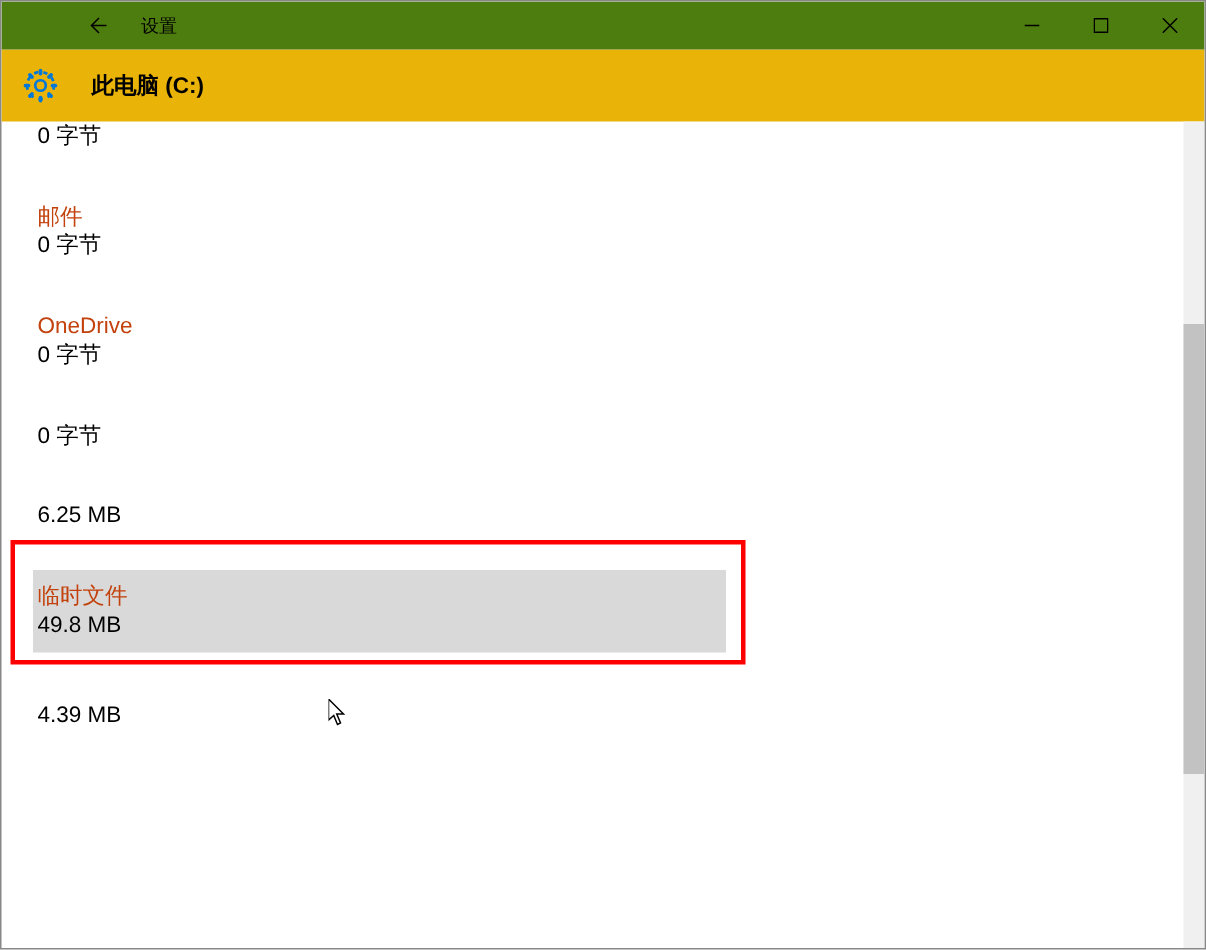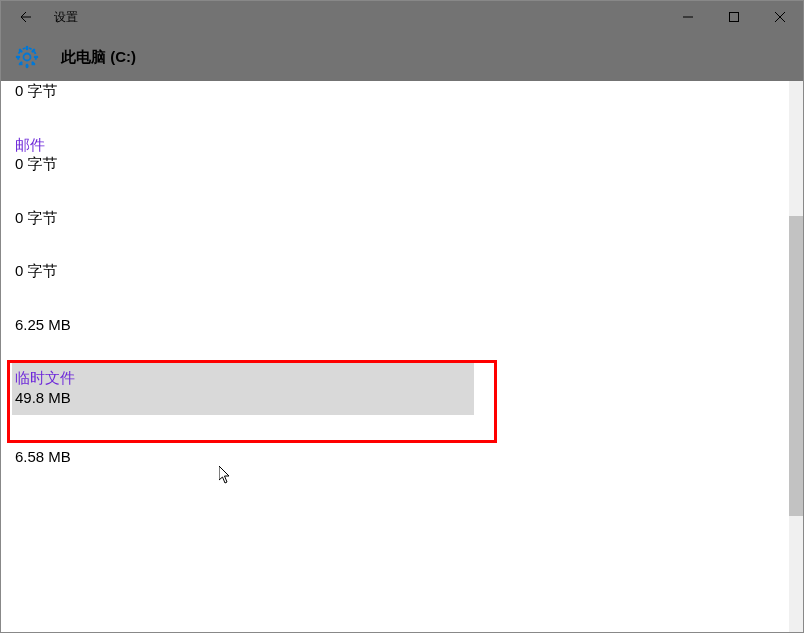--- a/index.html
+++ b/index.html
@@ -13,22 +13,23 @@
       width: 804px;
       height: 633px;
       overflow: hidden;
       position: relative;
       border: 1px solid #888;
     }
     .titlebar {
       height: 32px;
       display: flex;
       align-items: center;
-      background: #737373;
+      background: #4d7c0f;
       position: relative;
+      padding-left: 40px;
     }
     .titlebar-left {
       display: flex;
       align-items: center;
       padding-left: 8px;
     }
     .back-button {
       width: 30px;
       height: 32px;
       display: flex;
@@ -57,54 +58,54 @@
       display: flex;
       align-items: center;
       justify-content: center;
       cursor: pointer;
     }
     .header {
       height: 48px;
       display: flex;
       align-items: center;
       padding-left: 14px;
-      background: #737373;
+      background: #eab308;
     }
     .gear-icon {
       width: 24px;
       height: 24px;
       color: #0078d7;
     }
     .page-title {
       font-size: 15px;
       font-weight: bold;
       color: #000;
       margin-left: 22px;
     }
     .content {
       position: absolute;
       top: 80px;
       left: 0;
       right: 14px;
       bottom: 0;
       overflow-y: hidden;
-      padding-left: 14px;
+      padding-left: 24px;
     }
     .storage-item {
       margin-top: 18px;
       margin-bottom: 18px;
       padding: 8px 0;
     }
     .storage-item.first {
       margin-top: 0;
       padding-top: 0;
     }
     .storage-item-name {
       font-size: 15px;
-      color: #6d28d9;
+      color: #c2410c;
       line-height: 1.3;
     }
     .storage-item-size {
       font-size: 15px;
       color: #000;
       line-height: 1.3;
     }
     .highlight-box {
       position: absolute;
       border: 3px solid #ff0000;
@@ -192,39 +193,40 @@
   <div class="storage-item first">
     <div class="storage-item-size">0 字节</div>
   </div>
 
   <div class="storage-item">
     <div class="storage-item-name">邮件</div>
     <div class="storage-item-size">0 字节</div>
   </div>
 
   <div class="storage-item">
+    <div class="storage-item-name">OneDrive</div>
     <div class="storage-item-size">0 字节</div>
   </div>
 
   <div class="storage-item">
     <div class="storage-item-size">0 字节</div>
   </div>
 
   <div class="storage-item">
     <div class="storage-item-size">6.25 MB</div>
   </div>
 
 
   <div class="storage-item selected-item">
     <div class="storage-item-name">临时文件</div>
     <div class="storage-item-size">49.8 MB</div>
   </div>
 
   <div class="storage-item">
-    <div class="storage-item-size">6.58 MB</div>
+    <div class="storage-item-size">4.39 MB</div>
   </div>
 </div>
 
 <div class="scrollbar-track">
   <div class="scrollbar-thumb"></div>
 </div>
 
 <div class="highlight-box"></div>
 
 <svg class="cursor" width="16" height="20" viewBox="0 0 16 20">

